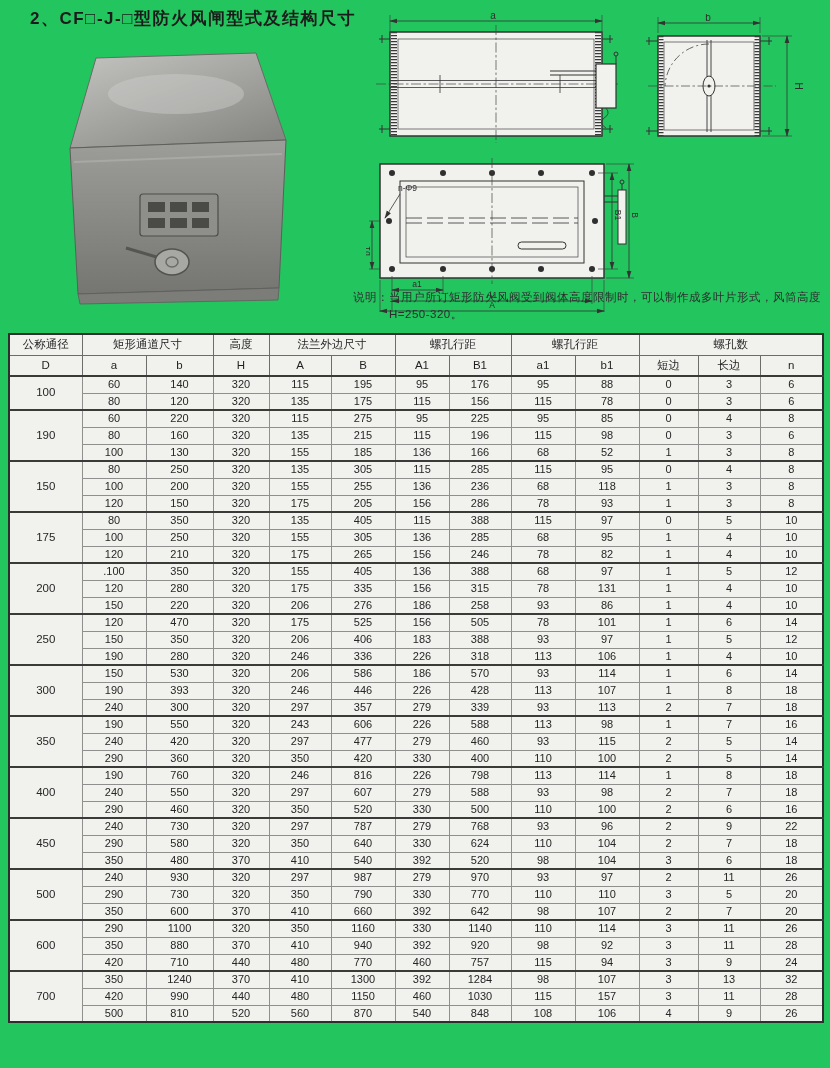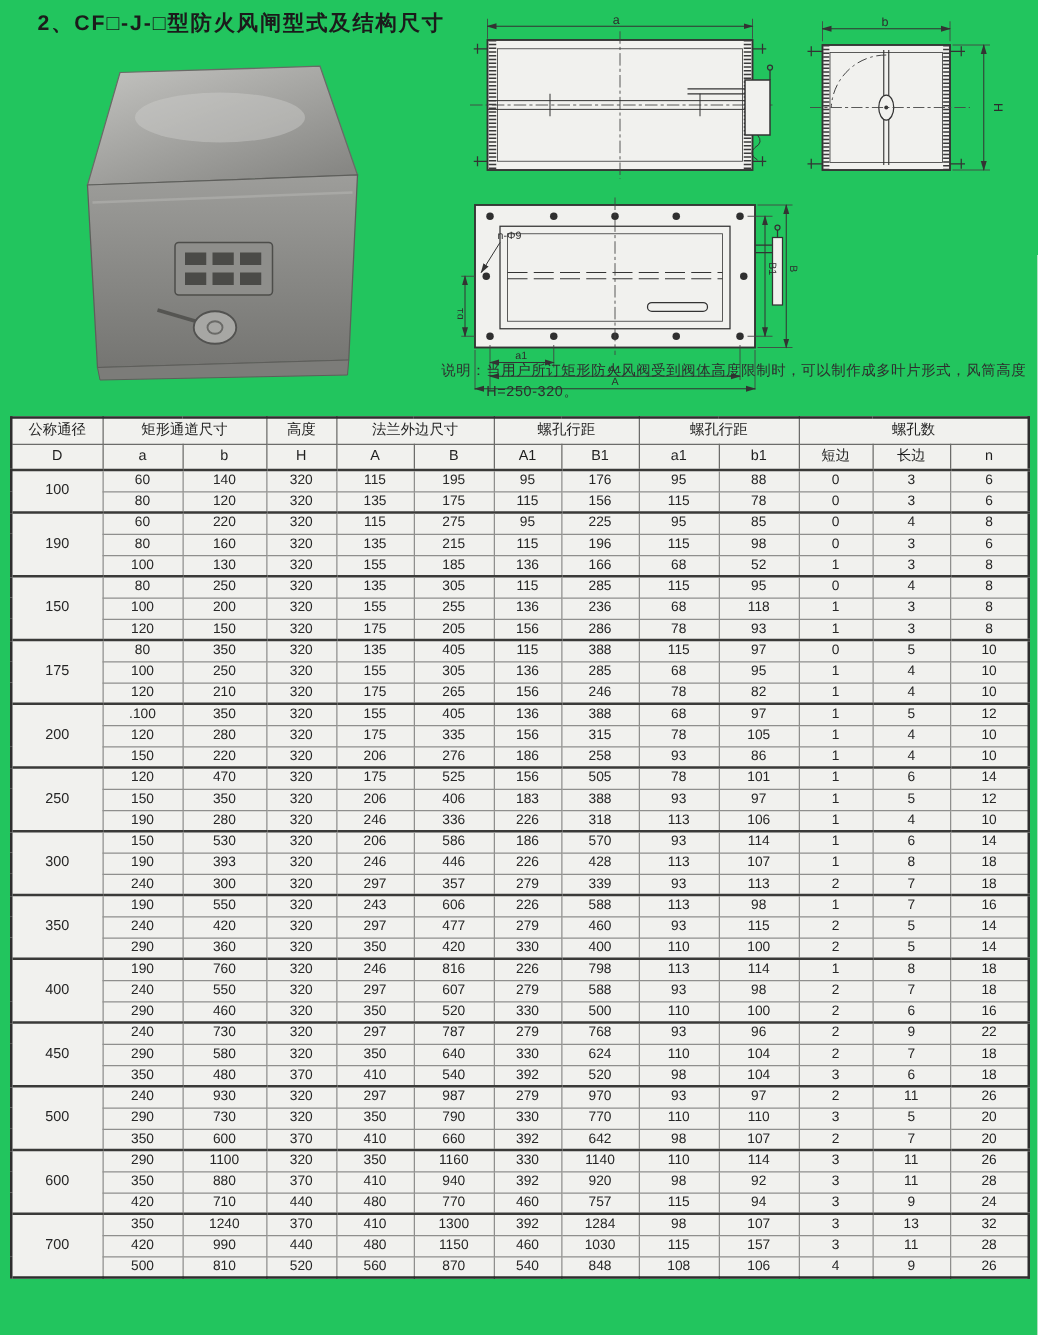--- a/index.html
+++ b/index.html
@@ -457,21 +457,21 @@
           </tr>
           <tr>
             <td>120</td>
             <td>280</td>
             <td>320</td>
             <td>175</td>
             <td>335</td>
             <td>156</td>
             <td>315</td>
             <td>78</td>
-            <td>105</td>
+            <td>131</td>
             <td>1</td>
             <td>4</td>
             <td>10</td>
           </tr>
           <tr>
             <td>150</td>
             <td>220</td>
             <td>320</td>
             <td>206</td>
             <td>276</td>

